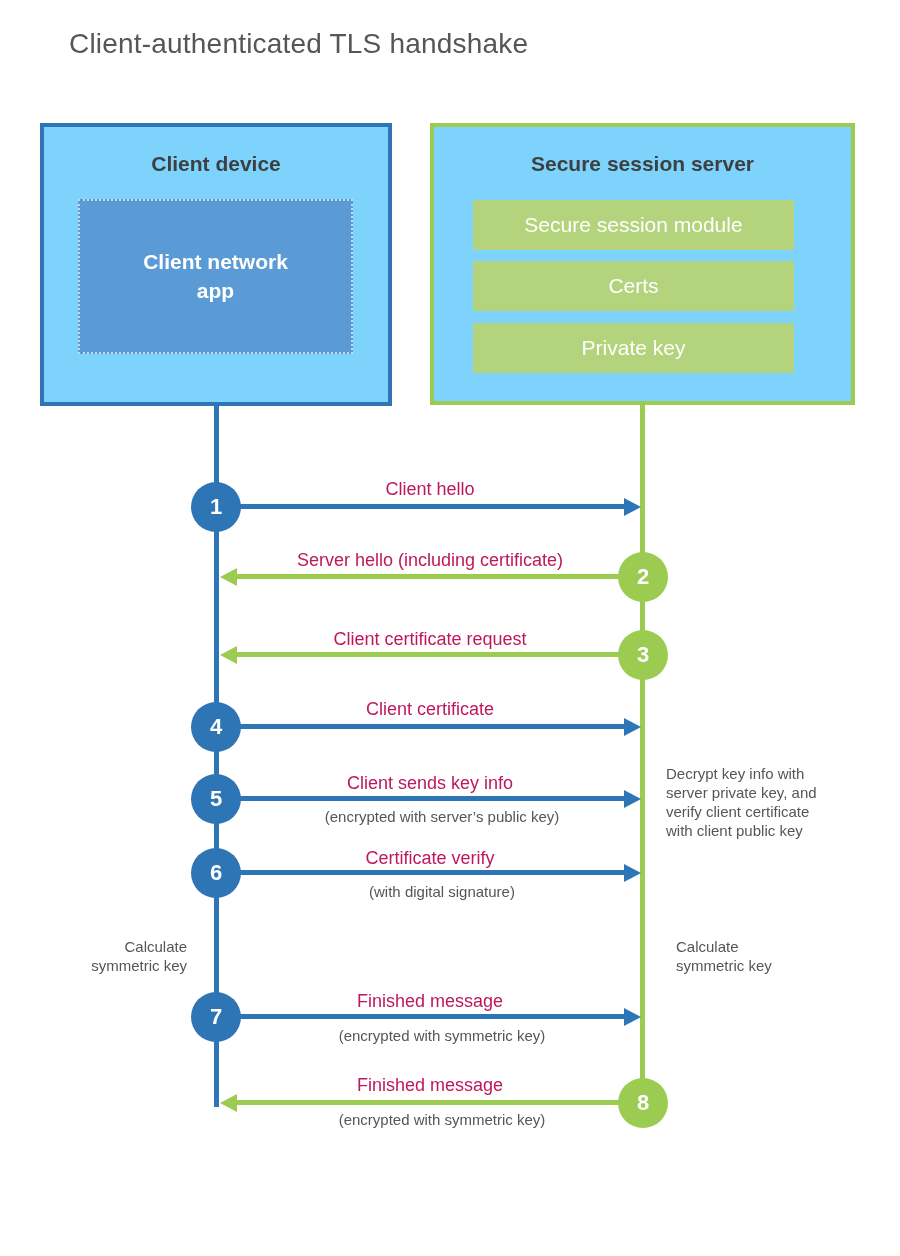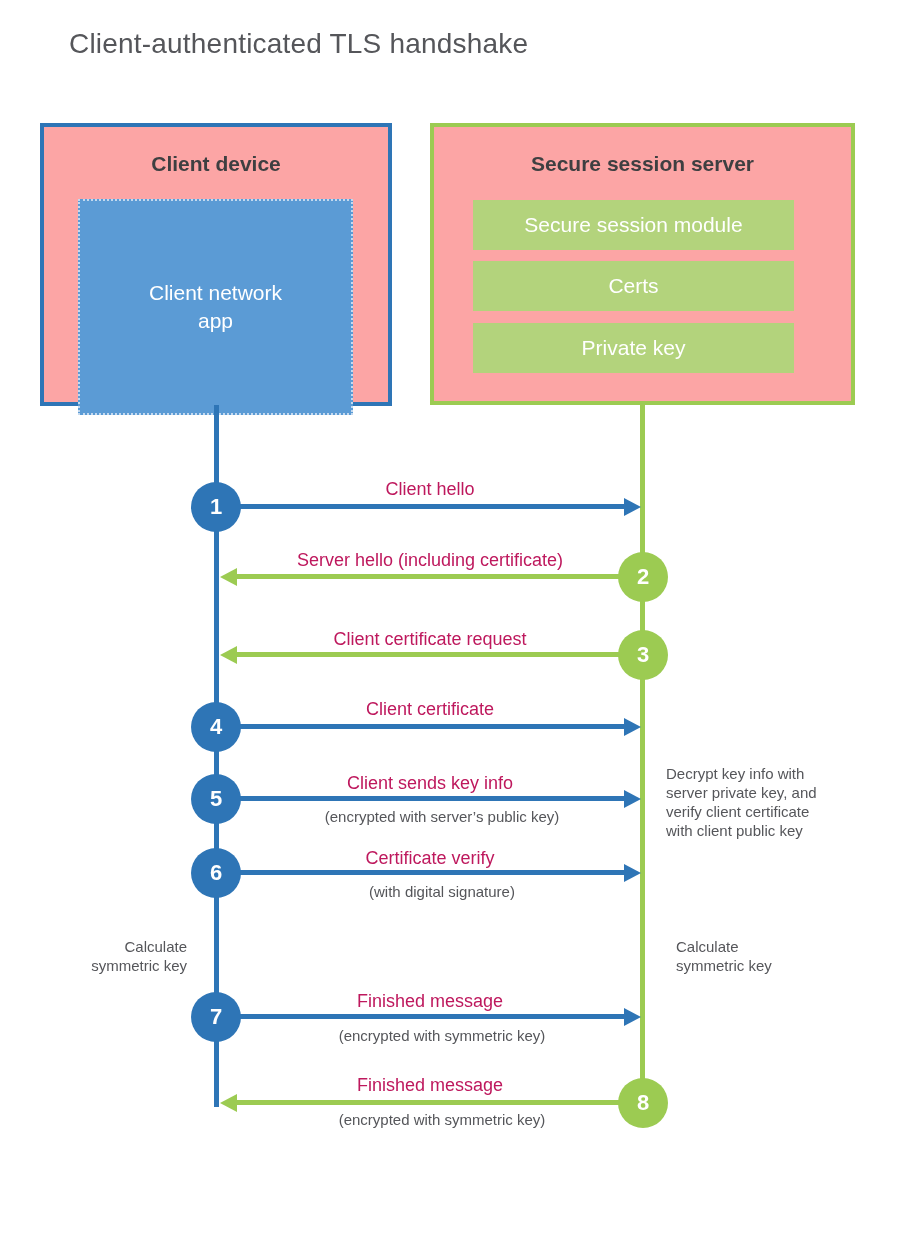--- a/index.html
+++ b/index.html
@@ -21,21 +21,21 @@
     font-size: 28px;
     font-weight: 300;
     color: #55565a;
     letter-spacing: 0.2px;
     margin-left: 33px;
   }
 
   
   .actor-box {
     position: absolute;
-    background: #fca5a5;
+    background: #7dd3fc;
   }
   .client-box {
     left: 40px; top: 123px;
     width: 352px; height: 283px;
     border: 4px solid #2e75b6;
   }
   .server-box {
     left: 430px; top: 123px;
     width: 425px; height: 282px;
     border: 4px solid #9ccb52;
@@ -45,31 +45,32 @@
     top: 25px; left: 0;
     width: 100%;
     text-align: center;
     font-size: 21px;
     font-weight: bold;
     color: #3e3f41;
   }
   .app-box {
     position: absolute;
     left: 34px; top: 72px;
-    width: 275px; height: 216px;
+    width: 275px; height: 155px;
     background: #5b9bd5;
     border: 2px dotted #c3d9ef;
     color: #ffffff;
     font-size: 21px;
     display: flex;
     align-items: center;
     justify-content: center;
     text-align: center;
     white-space: pre-line;
     line-height: 1.35;
+    font-weight: bold;
   }
   .module-bar {
     position: absolute;
     left: 39px;
     width: 321px; height: 50px;
     background: #b3d37c;
     color: #ffffff;
     font-size: 21px;
     display: flex;
     align-items: center;

